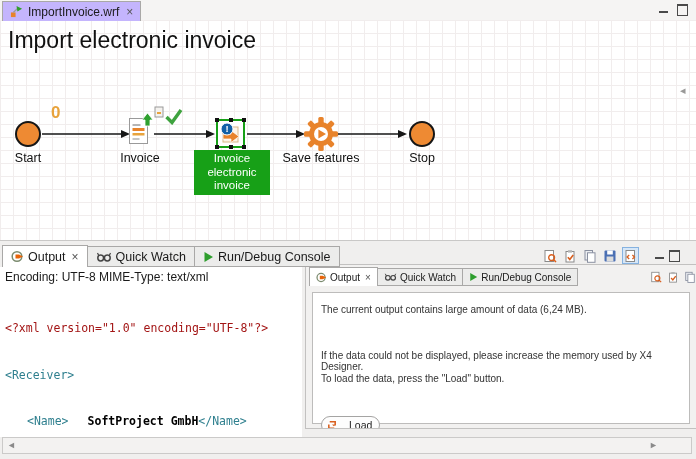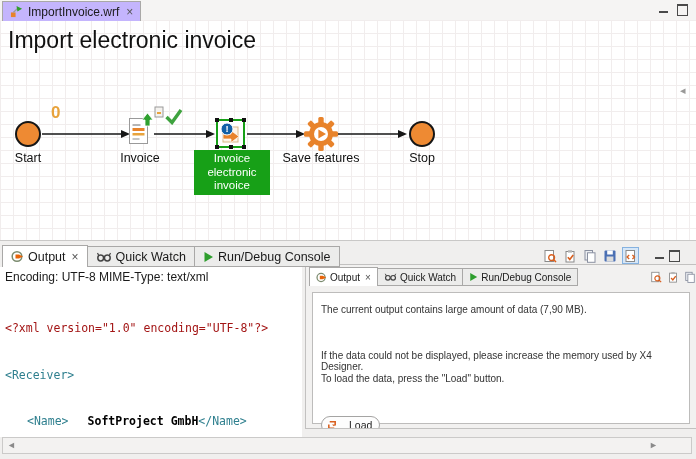--- a/index.html
+++ b/index.html
@@ -301,21 +301,21 @@
       </span>
       <span class="tbtn">
         <svg width="12" height="12" viewBox="0 0 14 14">
             <rect x="2" y="1.5" width="7.5" height="9.5" fill="#eceef2" stroke="#8a90a0"></rect>
             <rect x="4.5" y="3.8" width="7.5" height="9.5" fill="#fff" stroke="#8a90a0"></rect>
           </svg>
       </span>
 
     </div>
     <div class="msg-box">
-      <div class="msg-line" style="top:11px;">The current output contains large amount of data (7,90 MB).</div>
+      <div class="msg-line" style="top:11px;">The current output contains large amount of data (6,24 MB).</div>
       <div class="msg-line" style="top:57px;">If the data could not be displayed, please increase the memory used by X4 Designer.</div>
       <div class="msg-line" style="top:80px;">To load the data, press the "Load" button.</div>
       <button class="load-btn">
         <svg width="10" height="10" viewBox="0 0 11 11">
           <path d="M3 2 H9 V6" stroke="#D95F1E" stroke-width="1.7" fill="none"></path>
           <path d="M8 9 H2 V5" stroke="#D95F1E" stroke-width="1.7" fill="none"></path>
           <path d="M9 8.5 L7 6.5 H11 Z" fill="#D95F1E" transform="translate(-1.5,-1.5) rotate(0)"></path>
         </svg>
         <span>Load</span>
       </button>

